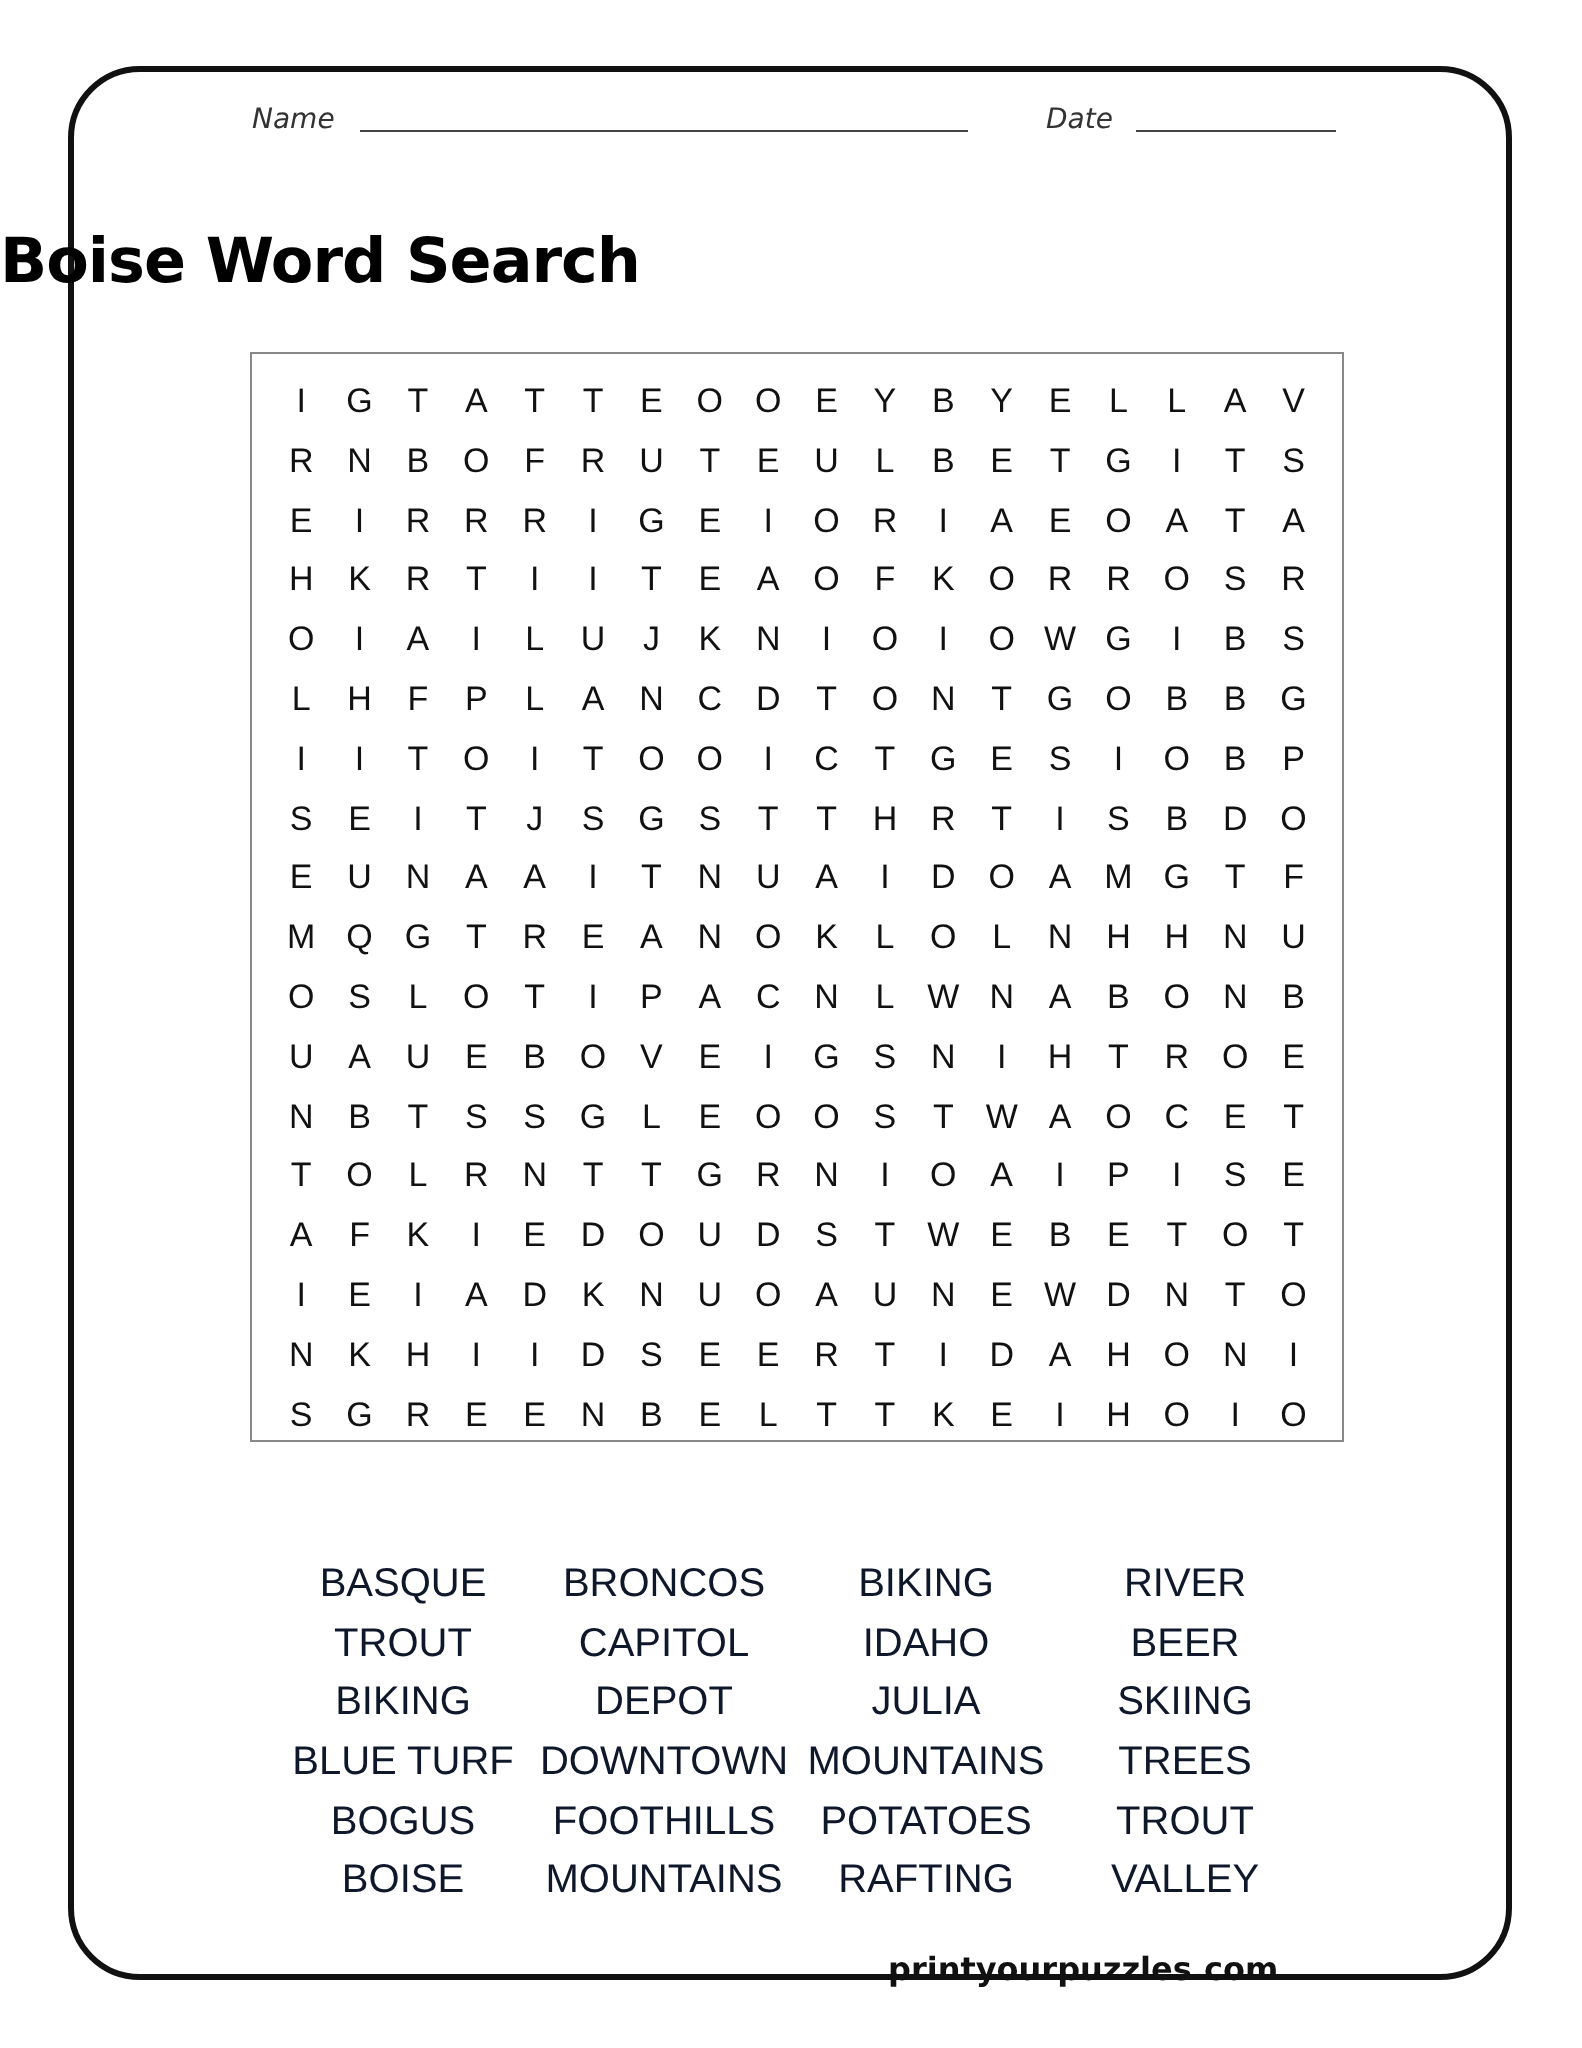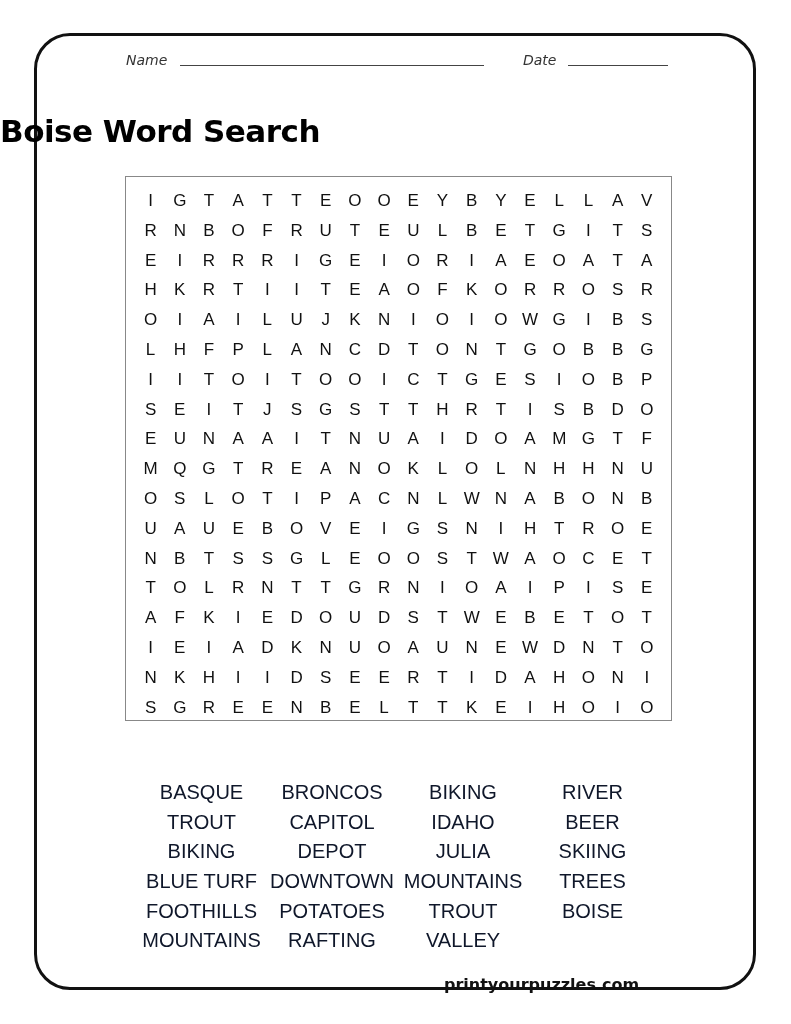--- a/index.html
+++ b/index.html
@@ -487,20 +487,21 @@
     <div class="word">IDAHO</div>
     <div class="word">BEER</div>
     <div class="word">BIKING</div>
     <div class="word">DEPOT</div>
     <div class="word">JULIA</div>
     <div class="word">SKIING</div>
     <div class="word">BLUE TURF</div>
     <div class="word">DOWNTOWN</div>
     <div class="word">MOUNTAINS</div>
     <div class="word">TREES</div>
+    <div class="word">BOGUS</div>
     <div class="word">FOOTHILLS</div>
     <div class="word">POTATOES</div>
     <div class="word">TROUT</div>
     <div class="word">BOISE</div>
     <div class="word">MOUNTAINS</div>
     <div class="word">RAFTING</div>
     <div class="word">VALLEY</div>
   </div>
 
 <div class="footer">

